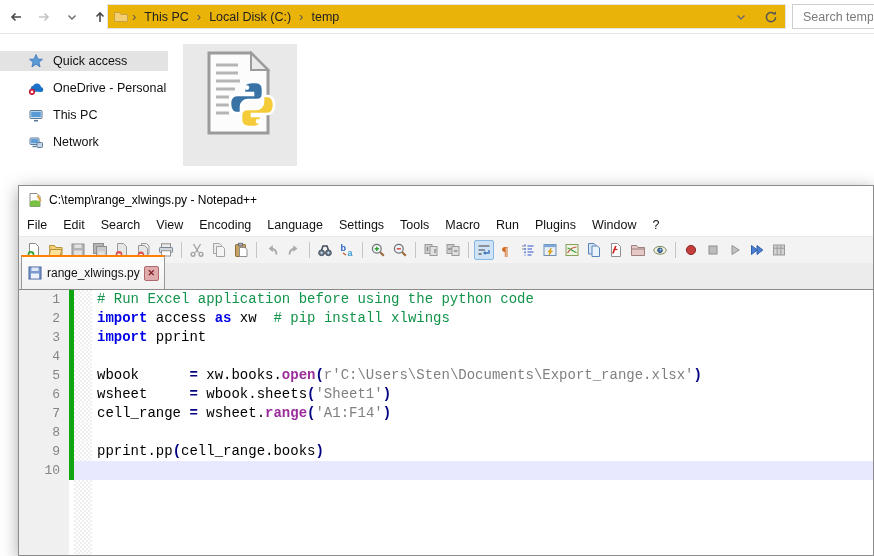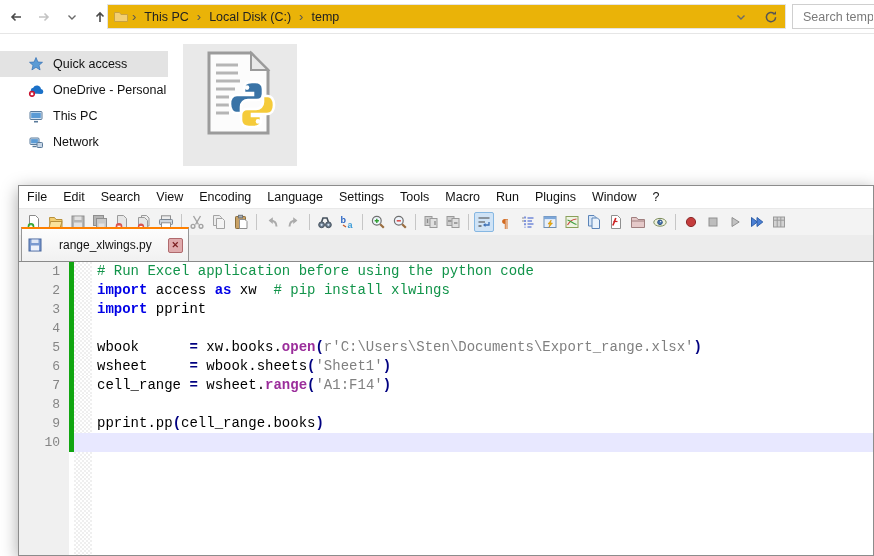--- a/index.html
+++ b/index.html
@@ -17,21 +17,21 @@
   .addr .bsep{color:#555;padding:0 3px;font-size:13px}
   .addr-right{margin-left:auto;display:flex;align-items:center;gap:2px;padding-right:2px}
   .searchbox{position:absolute;left:792px;top:4px;width:86px;height:25px;border:1px solid #cfcfcf;
              box-sizing:border-box;display:flex;align-items:center;background:#fff}
   .searchbox input{border:none;outline:none;width:70px;margin-left:8px;font-size:12.5px;
                    font-family:"Liberation Sans",sans-serif;color:#333;background:transparent}
   .searchbox input::placeholder{color:#7a7a7a;opacity:1}
 
   
   .sidebar{position:absolute;left:0;top:34px;width:168px;bottom:0;padding-top:17px;box-sizing:border-box}
-  .side-item{height:26px;display:flex;align-items:center;padding-left:28px;
+  .side-item{height:20px;display:flex;align-items:center;padding-left:28px;margin-bottom:7px;
              font-size:12.5px;color:#111;cursor:default;white-space:nowrap}
   .side-item svg{margin-right:9px;flex:0 0 auto}
   .side-item.selected{background:#e3e3e3}
 
   
   .tile{position:absolute;left:183px;top:44px;width:114px;height:122px;background:#e9e9e9;
         display:flex;flex-direction:column;align-items:center;padding-top:6px;box-sizing:border-box}
   .tile .fname{font-size:12px;color:#111;margin-top:4px}
 
   
@@ -44,21 +44,21 @@
   .menubar{height:22px;flex:0 0 22px;display:flex;align-items:center;font-size:12.5px;color:#111;background:#fff}
   .menu-item{padding:2px 8px;cursor:default}
   .toolbar{height:26px;flex:0 0 26px;background:#f3f3f3;border-top:1px solid #e9e9e9;
            display:flex;align-items:center;padding-left:4px}
   .tb-btn{width:20px;height:20px;display:flex;align-items:center;justify-content:center;
           margin:0 1px;border-radius:2px;box-sizing:border-box}
   .tb-btn.active{background:#cfe3f6;border:1px solid #86b7e2}
   .tb-sep{width:1px;height:16px;background:#c6c6c6;margin:0 4px}
   .tabbar{height:27px;flex:0 0 27px;background:#ececec;border-bottom:1px solid #8a8a8a;
           display:flex;align-items:flex-end;padding-left:2px;box-sizing:border-box}
-  .tab{height:24px;display:flex;align-items:center;gap:16px;padding:16px 5px;
+  .tab{height:24px;display:flex;align-items:center;gap:4px;padding:16px 5px;
        background:linear-gradient(#fdfdfd,#f1f1f1);border:1px solid #979797;border-bottom:none;
        border-top:2px solid var(--accent-orange,#ff8000);font-size:12px;color:#111;box-sizing:border-box}
   .tab-close{width:13px;height:13px;background:#e0abad;border:1px solid #b06a6d;border-radius:2px;
              color:#7c2022;font-size:9px;font-weight:bold;display:flex;align-items:center;
              justify-content:center;line-height:1;cursor:default}
 
   
   .editor{flex:1;background:#fff;font-family:"Liberation Mono","DejaVu Sans Mono",monospace;
           font-size:14px;overflow:hidden;display:flex;flex-direction:column}
   .cl{display:flex;height:19px;line-height:19px;flex:0 0 19px}
@@ -198,20 +198,30 @@
        <path d="M23 45c7 0 8-3 8-7v-4h-9v-2h15c4 0 7-3 7-9s-3-9-6-9h-5v6c0 4-3 7-7 7h-9c-3 0-6 2-6 6v5c0 4 3 7 8 7h4z" fill="#f5cb3a" stroke="#fff" stroke-width="2.6"></path>
        <circle cx="28" cy="39.4" r="2.3" fill="#fff"></circle>
      </g>
    </svg>
       </span>
    <span class="fname"></span>
     </div>
   </div>
 
 <div class="npp">
+  <div class="titlebar">
+    <span>
+        <svg width="16" height="16" viewBox="0 0 16 16" fill="none">
+          <path d="M3 1.5h7l3 3v10H3z" fill="#fff" stroke="#8a8a8a"></path>
+          <path d="M3 9.5c3-1.8 7-1.8 10 0v5H3z" fill="#7ac043"></path>
+          <path d="M10.5 3.5l3.2 5.5" stroke="#e2a33d" stroke-width="2"></path>
+        </svg>
+      </span>
+    <span>C:\temp\range_xlwings.py - Notepad++</span>
+  </div>
 
   <div class="menubar" id="menubar">
       <span class="menu-item">File</span>
       <span class="menu-item">Edit</span>
       <span class="menu-item">Search</span>
       <span class="menu-item">View</span>
       <span class="menu-item">Encoding</span>
       <span class="menu-item">Language</span>
       <span class="menu-item">Settings</span>
       <span class="menu-item">Tools</span>

